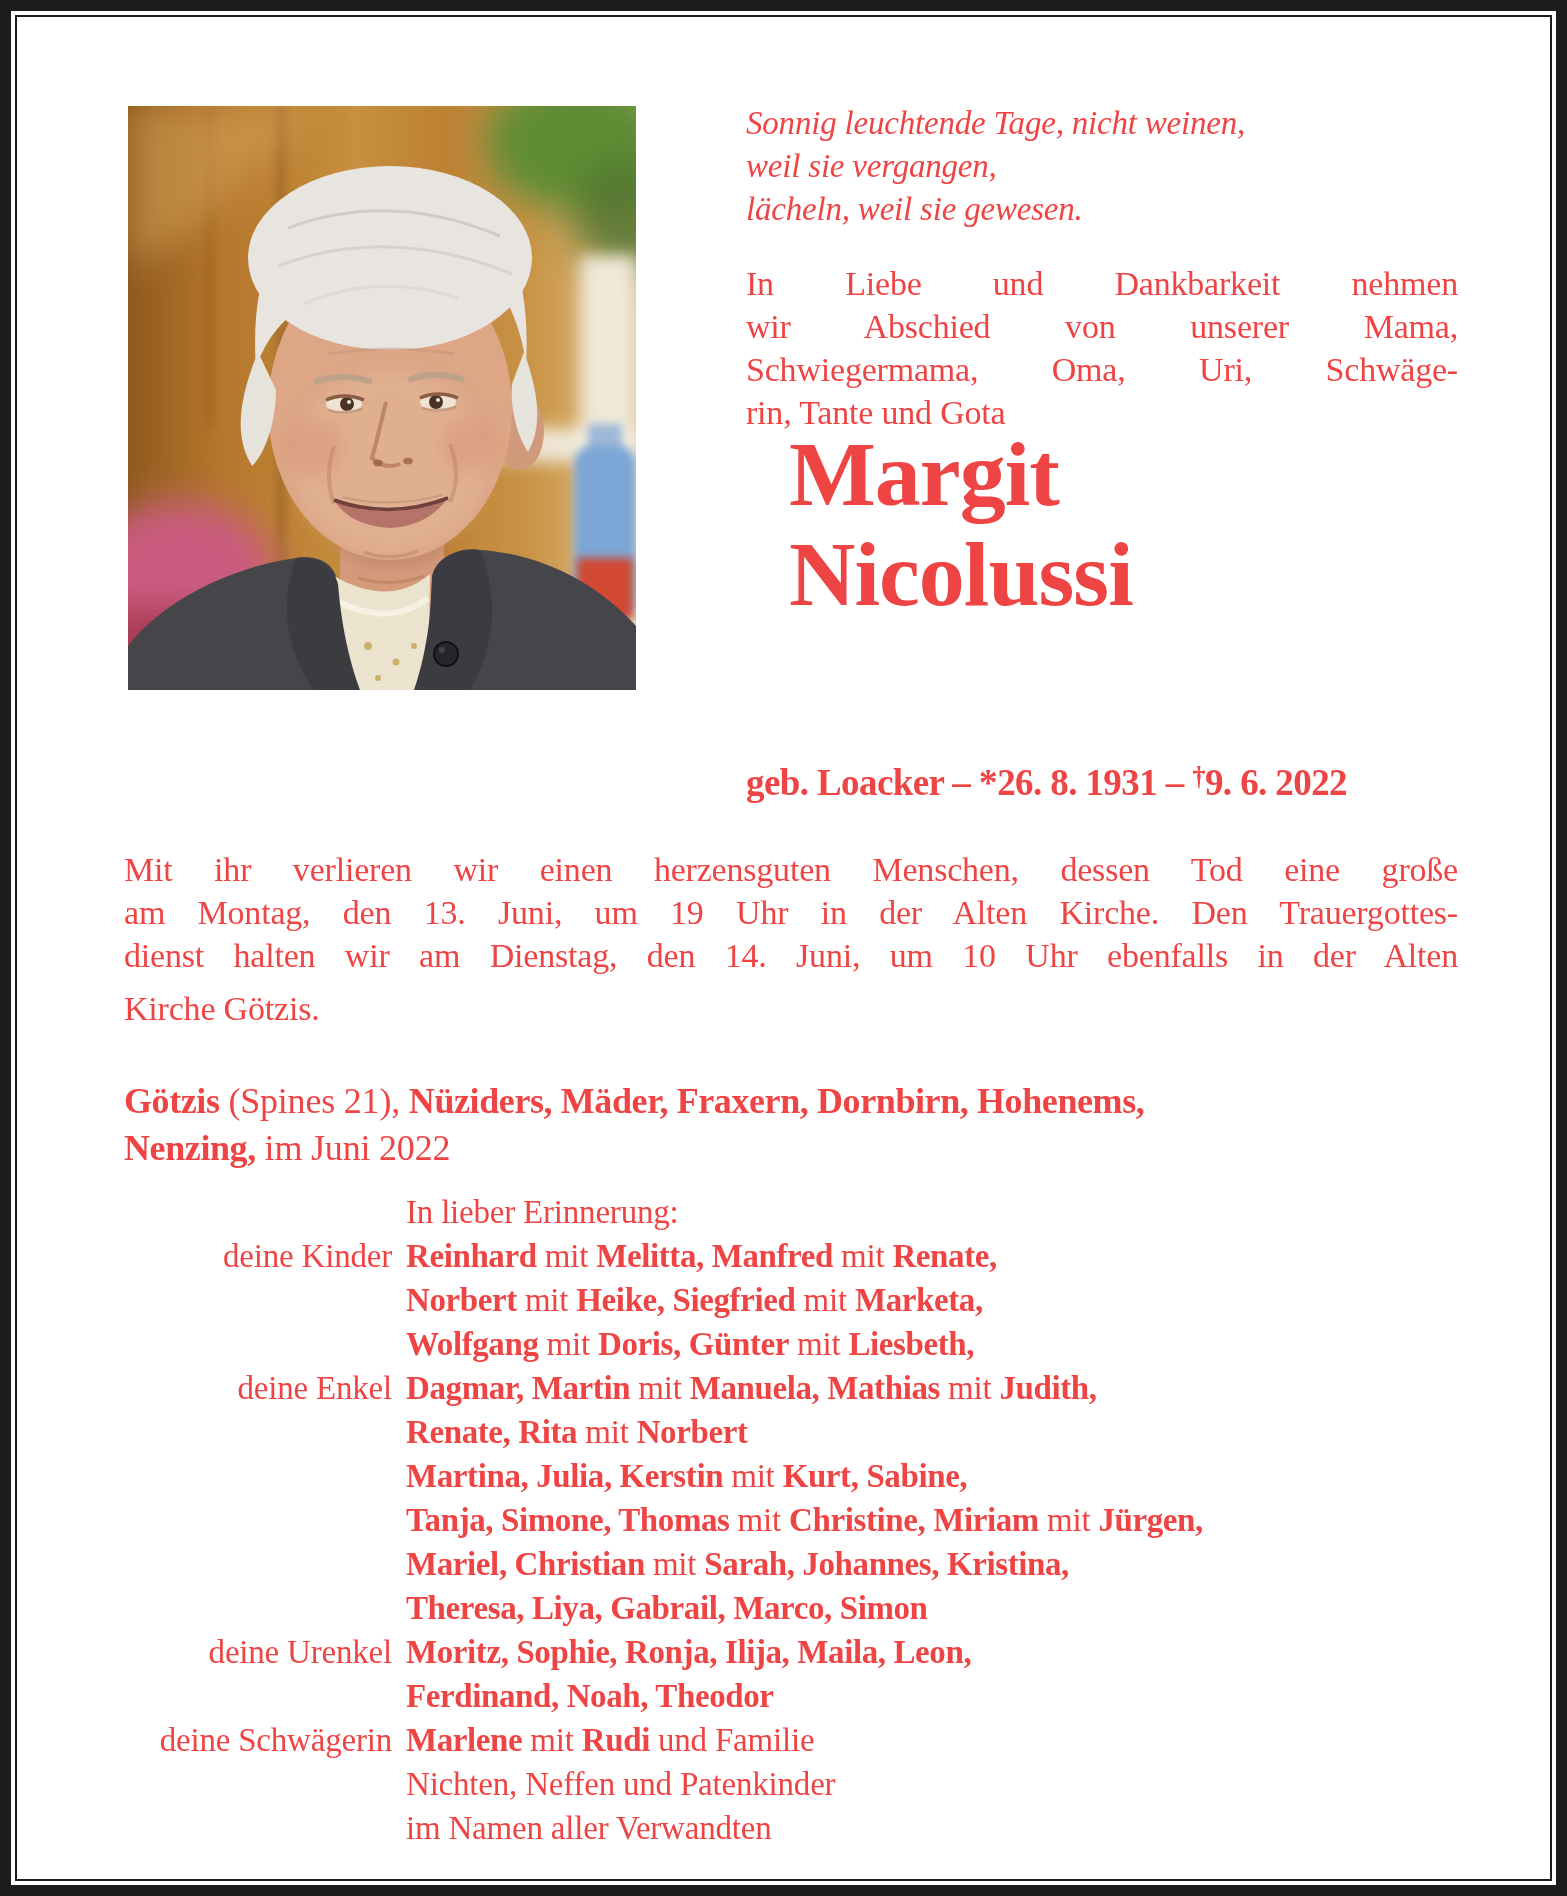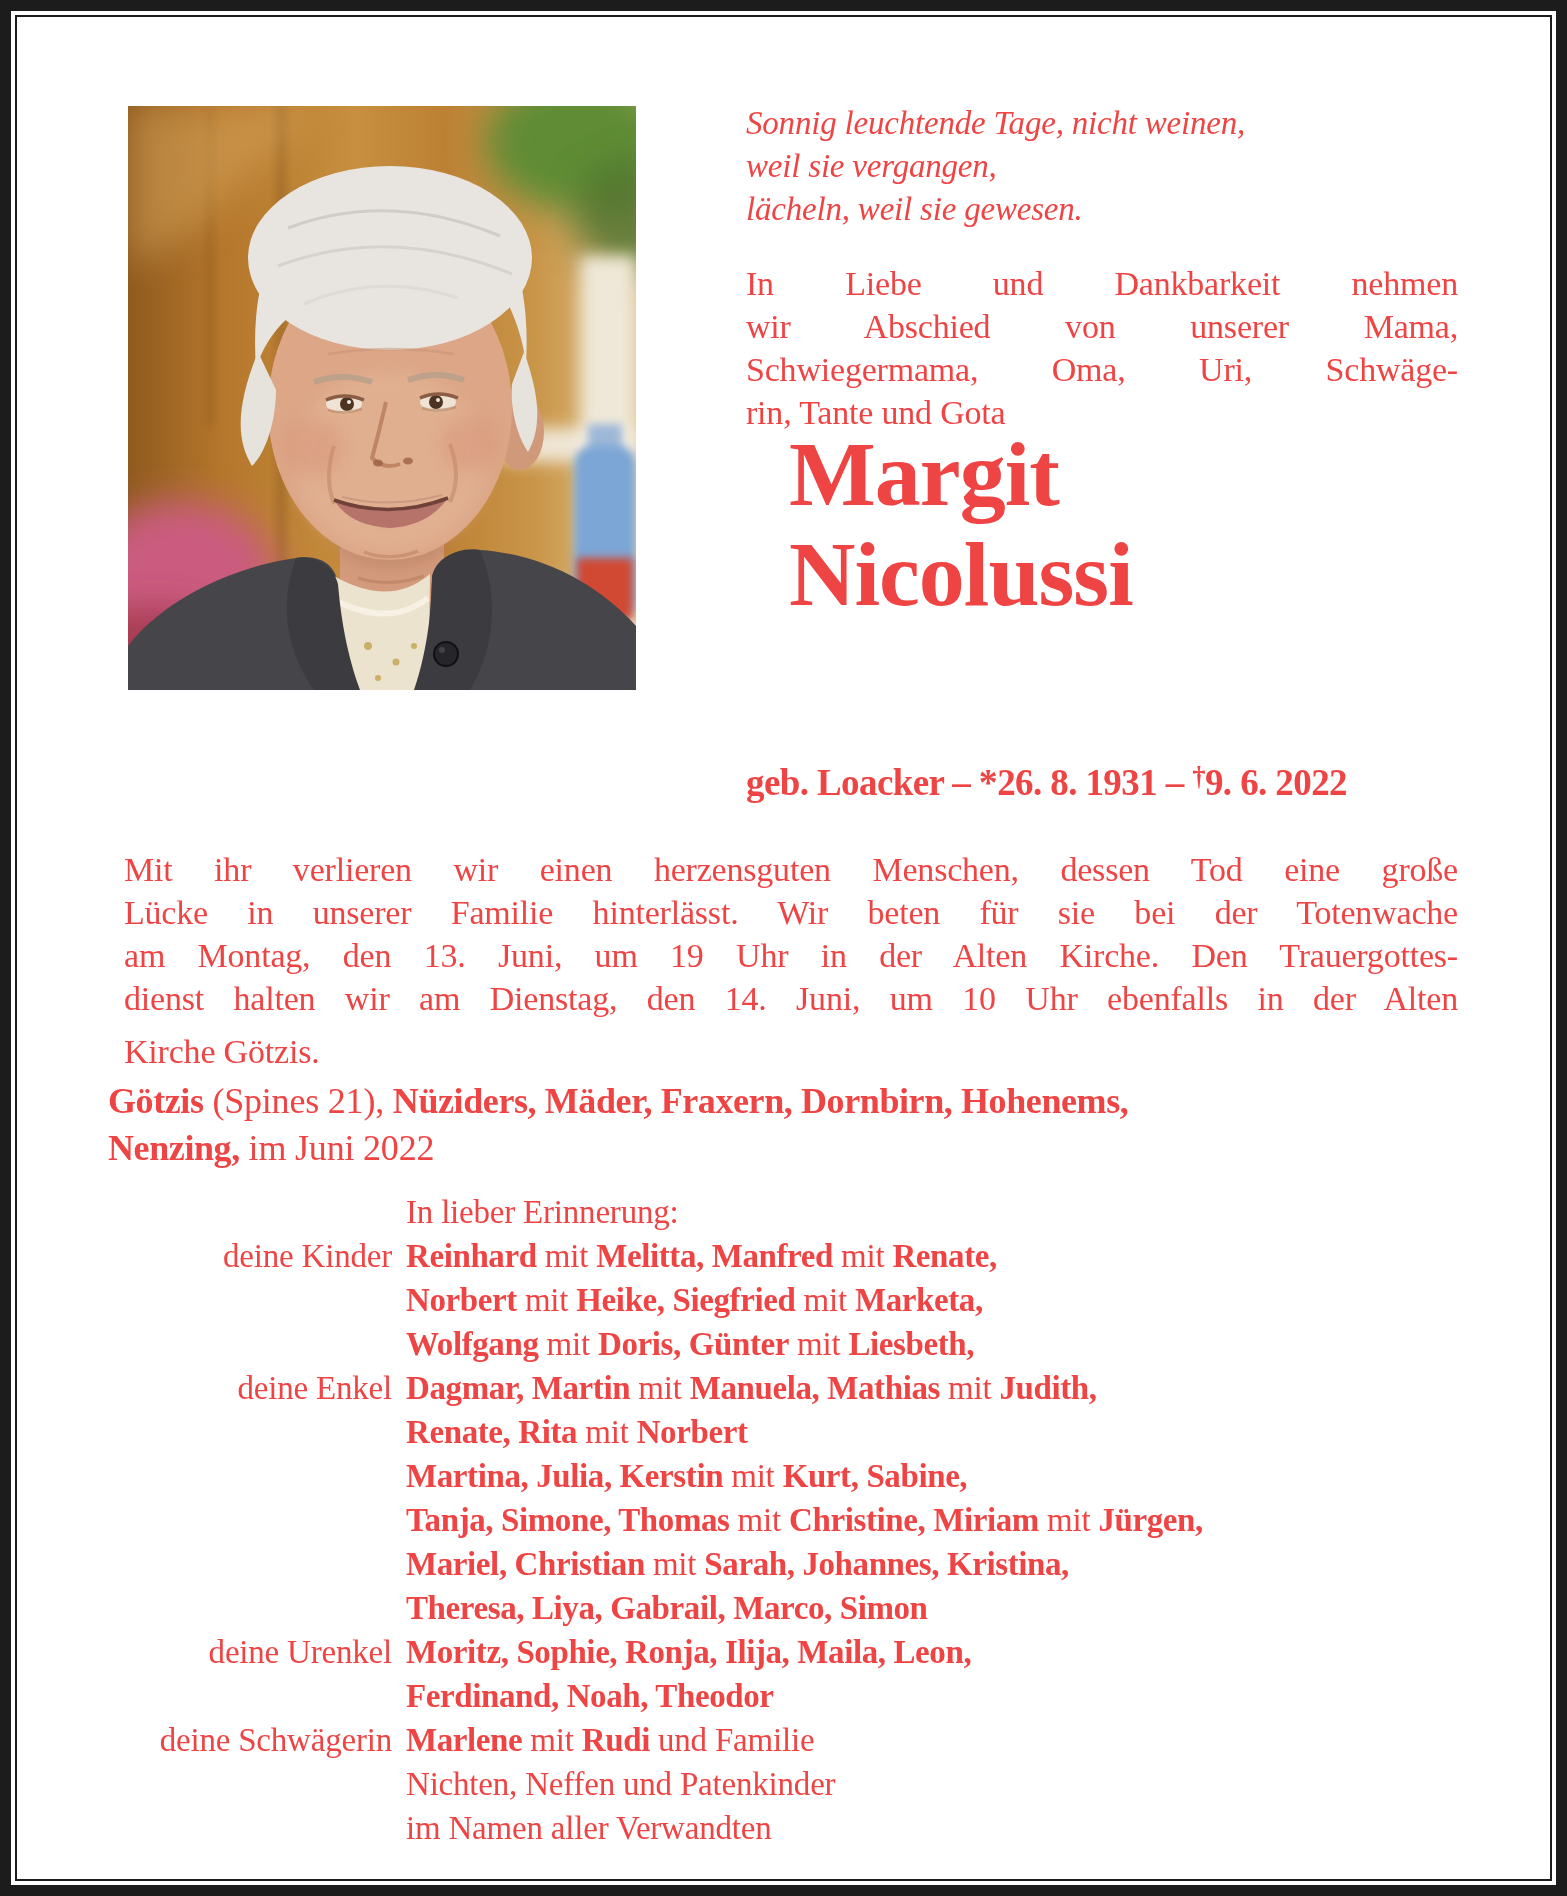--- a/index.html
+++ b/index.html
@@ -27,21 +27,21 @@
   .dates{position:absolute; left:746px; top:760px; width:714px;
          font-size:37px; font-weight:bold; letter-spacing:-0.6px; white-space:nowrap;}
   .dates .star{font-size:1.02em;}
   .dates .dagger{font-size:0.72em; vertical-align:0.38em;}
 
   .announcement{position:absolute; left:124px; top:848px; width:1334px;
         font-size:34px; line-height:43px; letter-spacing:-0.2px;}
   .announcement .jline{text-align:justify; text-align-last:justify;}
   .announcement .jline:last-child{text-align-last:left;margin-top:10px;}
 
-  .locations{position:absolute; left:108px; top:1078px; width:1360px;
+  .locations{position:absolute; left:124px; top:1078px; width:1360px;
         font-size:36px; line-height:47px; letter-spacing:-0.2px;}
 
   .memorial{position:absolute; left:124px; top:1190px; width:1400px;
         font-size:33px; line-height:44px; letter-spacing:-0.2px;}
   .mem-heading{margin-left:282px;}
   .mrow{display:flex;}
   .mlabel{width:268px; padding-right:14px; text-align:right; flex:none;}
   .mnames{white-space:nowrap;}
   .b{font-weight:bold; letter-spacing:-0.4px;}
 </style>
@@ -165,21 +165,20 @@
     <div>Margit</div>
     <div>Nicolussi</div>
   </div>
 
   <div class="dates">
     <span>geb. Loacker</span><span> – </span><span class="star">*</span><span>26. 8. 1931</span><span> – </span><span class="dagger">†</span><span>9. 6. 2022</span>
   </div>
 
   <div class="announcement">
     <div class="jline">Mit ihr verlieren wir einen herzensguten Menschen, dessen Tod eine große</div>
-    <div class="jline">Lücke in unserer Familie hinterlässt. Wir beten für sie bei der Totenwache</div>
     <div class="jline">am Montag, den 13. Juni, um 19 Uhr in der Alten Kirche. Den Trauergottes-</div>
     <div class="jline">dienst halten wir am Dienstag, den 14. Juni, um 10 Uhr ebenfalls in der Alten</div>
     <div class="jline">Kirche Götzis.</div>
   </div>
 
   <div class="locations">
       <div><span class="b">Götzis</span><span class="r"> (Spines 21), </span><span class="b">Nüziders, Mäder, Fraxern, Dornbirn, Hohenems,</span></div>
       <div><span class="b">Nenzing,</span><span class="r"> im Juni 2022</span></div>
     </div>
 

